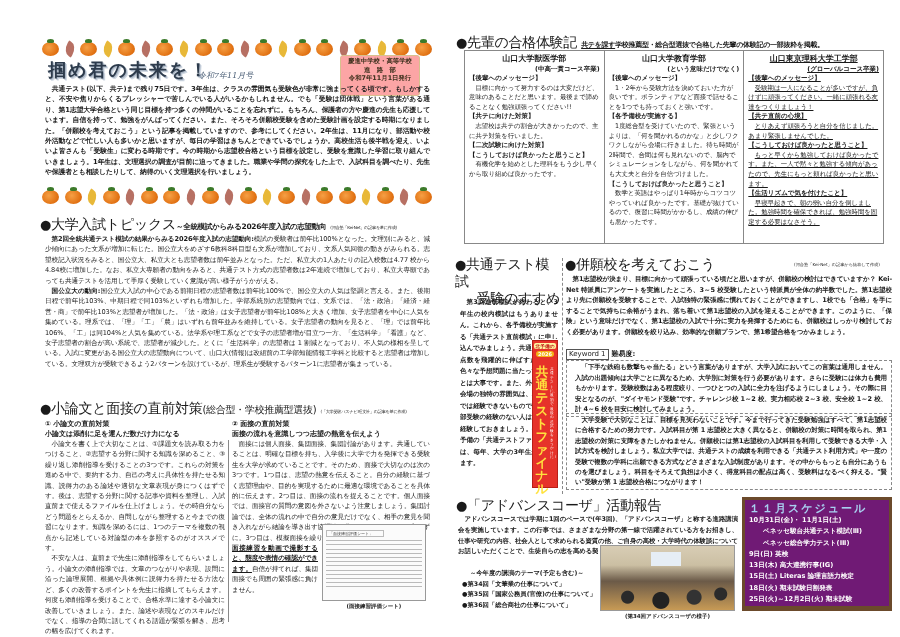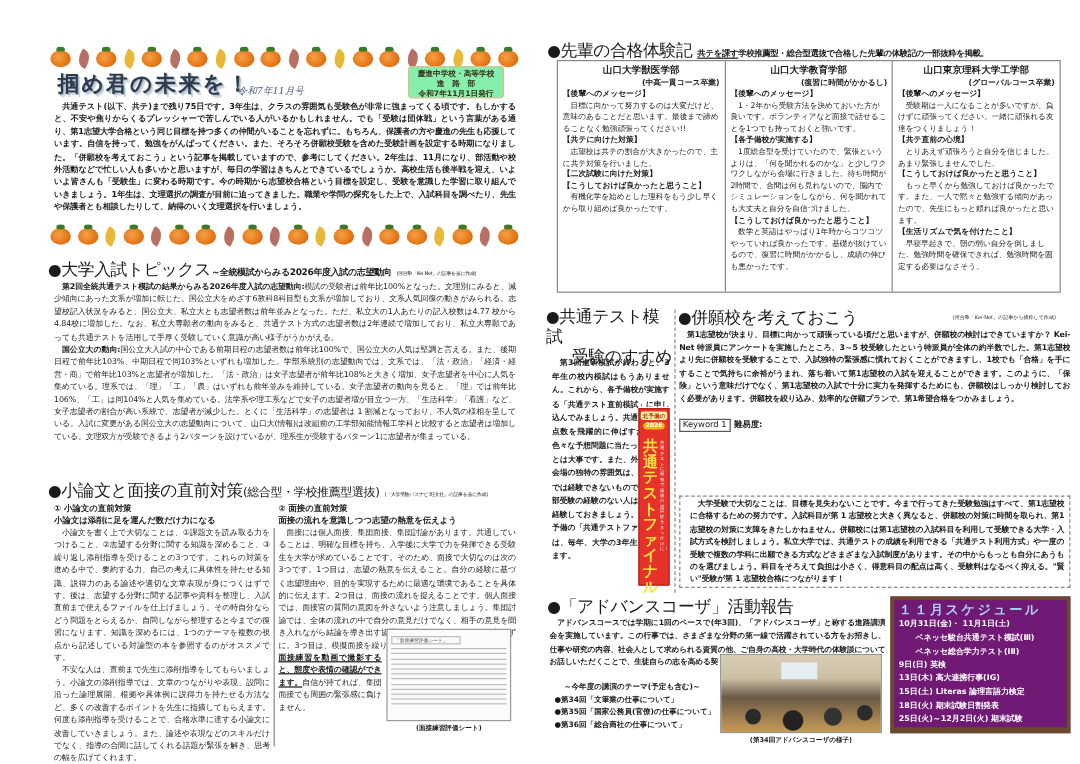--- a/index.html
+++ b/index.html
@@ -16,35 +16,35 @@
   .band { position: absolute; left: 42px; width: 390px; height: 22px; display: flex; align-items: center; justify-content: space-between; }
   .persimmon { width: 17px; height: 14px; border-radius: 50%; background: radial-gradient(circle at 40% 40%, #f6a045, #e06f10 70%, #c25a08); position: relative; }
   .persimmon::before { content: ""; position: absolute; top: -3px; left: 5px; width: 7px; height: 4px; background: #3c7a2a; border-radius: 50% 50% 30% 30%; }
   .leaf { width: 10px; height: 14px; border-radius: 0 80% 0 80%; transform: rotate(30deg); }
   .leaf.y { background: #e8b838; }
   .leaf.r { background: #b77063; }
 
   
   .title { position: absolute; left: 48px; top: 58px; font-family: Liberation Sans, sans-serif; font-size: 18px; font-weight: bold; color: #2d3b4c; letter-spacing: 2px; text-shadow: 1px 1px 0 #aab6c5, 2px 2px 0 #d2dae4; }
   .issue { position: absolute; left: 198px; top: 70px; font-family: "DejaVu Serif", serif; font-size: 8px; color: #4a5e76; font-style: italic; }
-  .publisher { position: absolute; left: 340px; top: 55px; width: 80px; height: 27px; background: #86efac; border: 1px solid #d8c08e; border-radius: 3px; font-size: 6.4px; font-weight: bold; color: #3c2f1c; text-align: center; line-height: 8.5px; padding-top: 1px; }
+  .publisher { position: absolute; left: 340px; top: 55px; width: 80px; height: 41px; background: #fca5a5; border: 1px solid #d8c08e; border-radius: 3px; font-size: 6.4px; font-weight: bold; color: #3c2f1c; text-align: center; line-height: 8.5px; padding-top: 1px; }
 
   .h1 { font-size: 14px; font-weight: normal; white-space: nowrap; letter-spacing: -0.3px; }
   .h1 .dot { font-size: 13px; }
   .h1 small { font-size: 8px; }
   .h1 tiny, .tiny { font-size: 4.2px; }
   .subhead { font-size: 7px; font-weight: bold; line-height: 10px; }
 
   .vline { position: absolute; width: 0; border-left: 1px solid #888; }
   .dashed-v { position: absolute; width: 0; border-left: 1px dashed #888; }
 
   
   .senpai { position: absolute; left: 464px; top: 50px; width: 420px; height: 194px; border: 1px solid #888; display: flex; }
   .senpai .col { flex: 1; border-right: 1px solid #888; padding: 2px 4px; }
-  .senpai .col:last-child { border-right: none; }
+  .senpai .col:last-child { border-right: none; text-decoration: underline; }
   .senpai .uni { font-size: 8px; font-weight: bold; text-align: center; line-height: 11px; }
   .senpai .course { font-size: 6.5px; font-weight: bold; text-align: right; line-height: 10px; }
   .senpai .lbl { font-size: 6.5px; font-weight: bold; line-height: 9.6px; }
   .senpai .body { font-size: 6.4px; line-height: 9.6px; text-indent: 1em; }
 
   
   .poster { position: absolute; left: 532px; top: 340px; width: 26px; height: 148px; background: #e6322a; border: 1px solid #b81f18; }
   .poster .top1 { margin: 2px 1px 0; background: #fff4a0; font-size: 4.8px; text-align: center; color: #c01d16; font-weight: bold; border-radius: 2px; }
   .poster .top2 { margin: 2px 3px 0; background: #f5b316; font-size: 5px; text-align: center; color: #fff; font-weight: bold; border-radius: 3px; }
   .poster .vert { position: absolute; left: 2px; top: 24px; font-size: 12.5px; line-height: 13px; color: #ffe23d; font-weight: bold; width: 14px; text-align: center; }
@@ -204,21 +204,21 @@
     <div class="lbl">【後輩へのメッセージ】</div>
     <div class="body">目標に向かって努力するのは大変だけど、意味のあることだと思います。最後まで諦めることなく勉強頑張ってください!!</div>
     <div class="lbl">【共テに向けた対策】</div>
     <div class="body">志望校は共テの割合が大きかったので、主に共テ対策を行いました。</div>
     <div class="lbl">【二次試験に向けた対策】</div>
     <div class="lbl">【こうしておけば良かったと思うこと】</div>
     <div class="body">有機化学を始めとした理科をもう少し早くから取り組めば良かったです。</div>
   </div>
   <div class="col">
     <div class="uni">山口大学教育学部</div>
-    <div class="course">(復習に時間がかかるし)</div>
+    <div class="course">(という意味だけでなく)</div>
     <div class="lbl">【後輩へのメッセージ】</div>
     <div class="body">1・2年から受験方法を決めておいた方が良いです。ボランティアなど面接で話せることを1つでも持っておくと強いです。</div>
     <div class="lbl">【各予備校が実施する】</div>
     <div class="body">1度総合型を受けていたので、緊張というよりは、「何を聞かれるのかな」と少しワクワクしながら会場に行きました。待ち時間が2時間で、合間は何も見れないので、脳内でシミュレーションをしながら、何を聞かれても大丈夫と自分を自信づけました。</div>
     <div class="lbl">【こうしておけば良かったと思うこと】</div>
     <div class="body">数学と英語はやっぱり1年時からコツコツやっていれば良かったです。基礎が抜けているので、復習に時間がかかるし、成績の伸びも悪かったです。</div>
   </div>
   <div class="col">
     <div class="uni">山口東京理科大学工学部</div>
     <div class="course">(グローバルコース卒業)</div>
@@ -254,20 +254,23 @@
   <span class="dot">●</span><span>併願校を考えておこう</span>
 </div>
 <div class="abs tiny" style="left:794px; top:262px;">(河合塾「Kei-Net」の記事から抜粋して作成)</div>
 
 <div class="abs txt bold" style="left:566px; top:274px; width:326px; font-size:6.5px; line-height:10.5px;">
   <p>第1志望校が決まり、目標に向かって頑張っている頃だと思いますが、併願校の検討はできていますか？ Kei-Net 特派員にアンケートを実施したところ、3～5 校受験したという特派員が全体の約半数でした。第1志望校より先に併願校を受験することで、入試独特の緊張感に慣れておくことができますし、1校でも「合格」を手にすることで気持ちに余裕がうまれ、落ち着いて第1志望校の入試を迎えることができます。このように、「保険」という意味だけでなく、第1志望校の入試で十分に実力を発揮するためにも、併願校はしっかり検討しておく必要があります。併願校を絞り込み、効率的な併願プランで、第1希望合格をつかみましょう。</p>
 </div>
 
 <div class="abs" style="left:566px; top:349px; width:326px;">
   <div style="font-size:7px; font-weight:bold; line-height:10px;"><span class="kw">Keyword 1</span><span>難易度:</span></div>
+  <div class="kwbox txt bold" style="font-size:6.5px; line-height:10.5px;">
+    <p>「下手な鉄砲も数撃ちゃ当たる」という言葉がありますが、大学入試においてこの言葉は通用しません。入試の出題傾向は大学ごとに異なるため、大学別に対策を行う必要があります。さらに受験には体力も費用もかかります。受験校数はある程度絞り、一つひとつの入試に全力を注げるようにしましょう。その際に目安となるのが、"ダイヤモンド受験"です。チャレンジ校 1～2 校、実力相応校 2～3 校、安全校 1～2 校、計 4～6 校を目安に検討してみましょう。</p>
+  </div>
 </div>
 
 <div class="abs" style="left:566px; top:413px; width:326px;">
   <div class="kwbox txt bold" style="font-size:6.5px; line-height:10.4px;">
     <p>大学受験で大切なことは、目標を見失わないことです。今まで行ってきた受験勉強はすべて、第1志望校に合格するための努力です。入試科目が第 1 志望校と大きく異なると、併願校の対策に時間を取られ、第1志望校の対策に支障をきたしかねません。併願校には第1志望校の入試科目を利用して受験できる大学・入試方式を検討しましょう。私立大学では、共通テストの成績を利用できる「共通テスト利用方式」や一度の受験で複数の学科に出願できる方式などさまざまな入試制度があります。その中からもっとも自分にあうものを選びましょう。科目をそろえて負担は小さく、得意科目の配点は高く、受験料はなるべく抑える。"賢い"受験が第 1 志望校合格につながります！</p>
   </div>
 </div>
 
 <div class="abs h1" style="left:456px; top:497px;">
   <span class="dot">●</span><span>「アドバンスコーザ」活動報告</span>

